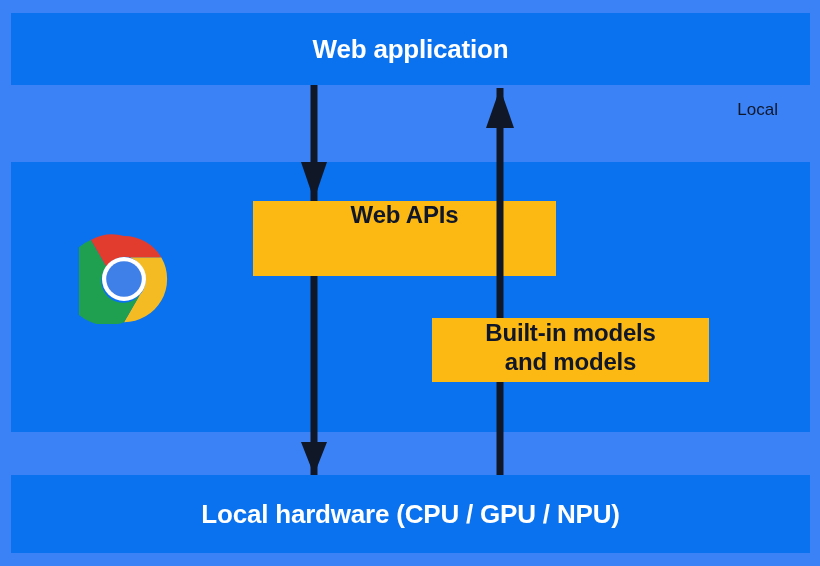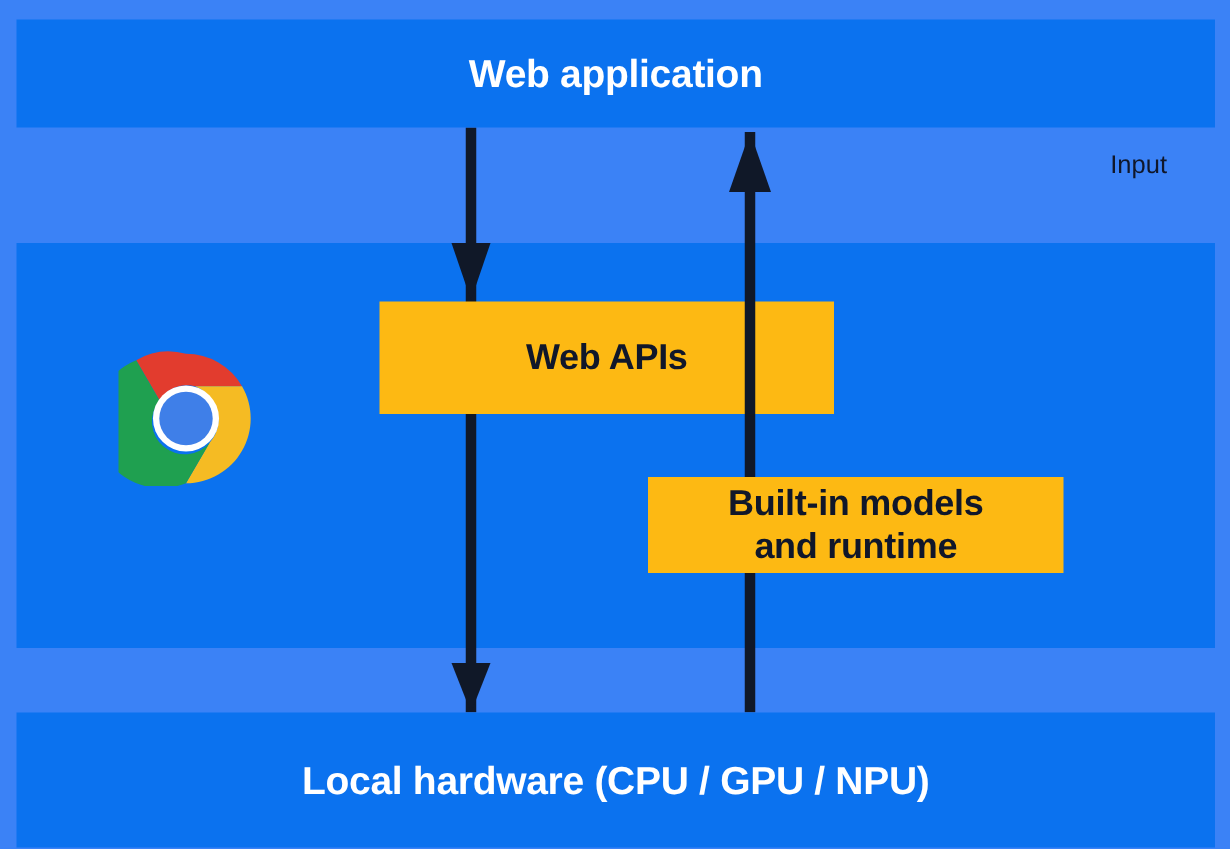--- a/index.html
+++ b/index.html
@@ -36,21 +36,21 @@
   .band-browser {
     left: 11px;
     top: 162px;
     width: 799px;
     height: 270px;
   }
   .band-local-hardware {
     left: 11px;
     top: 475px;
     width: 799px;
-    height: 90px;
+    height: 78px;
     display: flex;
     align-items: center;
     justify-content: center;
   }
 
   .band-title {
     color: #ffffff;
     font-size: 26px;
     font-weight: bold;
     letter-spacing: -0.2px;
@@ -120,21 +120,20 @@
     font-size: 22px;
     font-weight: bold;
     letter-spacing: -0.2px;
   }
 
   
   .ybox {
     position: absolute;
     background: #fdb913;
     display: flex;
-    align-items: center;
     justify-content: center;
     text-align: center;
     color: #10172a;
     font-weight: bold;
     letter-spacing: -0.2px;
     box-sizing: border-box;
   }
   .ybox-web-apis {
     left: 253px;
     top: 201px;
@@ -161,21 +160,21 @@
 <body>
 
 <div id="diagram">
 
   <div class="band band-web-application">
     <span class="band-title">Web application</span>
   </div>
 
 
   <div class="io-label io-output">
-    <span class="io-kind">Input</span>
+    <span class="io-kind">Local</span>
   </div>
 
   <div class="band band-browser"></div>
 
   <div class="chrome-logo">
     <svg viewBox="0 0 192 192" width="90" height="90" aria-hidden="true">
 
       <path d="M96 4 A92 92 0 0 1 175.67 50 L108.8 50 A46 46 0 0 0 58.5 70.5 L25.2 13 A92 92 0 0 1 96 4 Z" fill="#e23c2e"></path>
 
       <path d="M175.67 50 A92 92 0 0 1 96 188 L129.6 130.4 A46 46 0 0 0 134 73 A46 46 0 0 0 108.8 50 Z" fill="#f5bb23"></path>
@@ -203,21 +202,21 @@
   <div class="arrow arrow-up-output">
     <svg viewBox="0 0 36 387" width="36" height="387" aria-hidden="true">
       <rect x="14.5" y="0" width="7" height="387" fill="#101828"></rect>
       <polygon points="18,0 32,40 4,40" fill="#101828"></polygon>
     </svg>
   </div>
 
   <div class="ybox ybox-builtin">
     <span class="ybox-lines">
       <span>Built-in models</span>
-      <span>and runtime</span>
+      <span>and models</span>
     </span>
   </div>
 
   <div class="band band-local-hardware">
     <span class="band-title">Local hardware (CPU / GPU / NPU)</span>
   </div>
 
 </div>
 
 </body></html>

